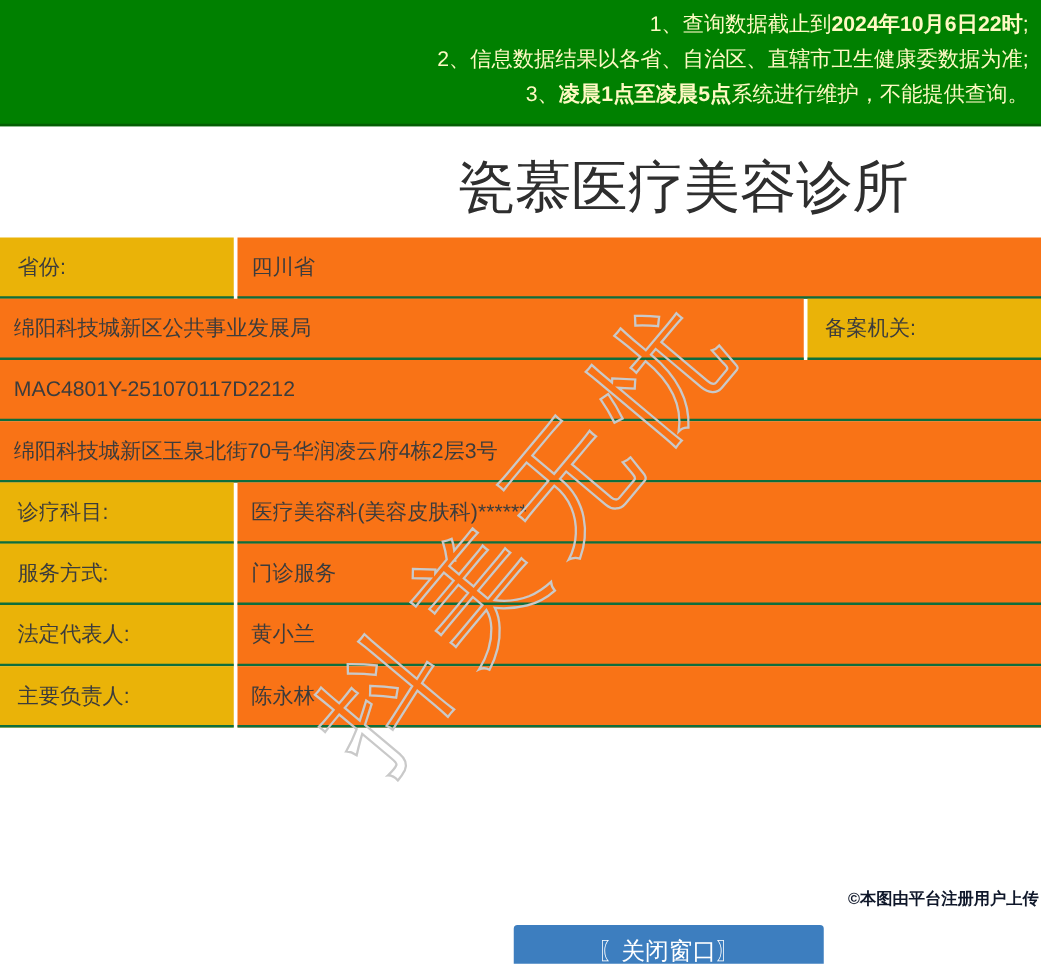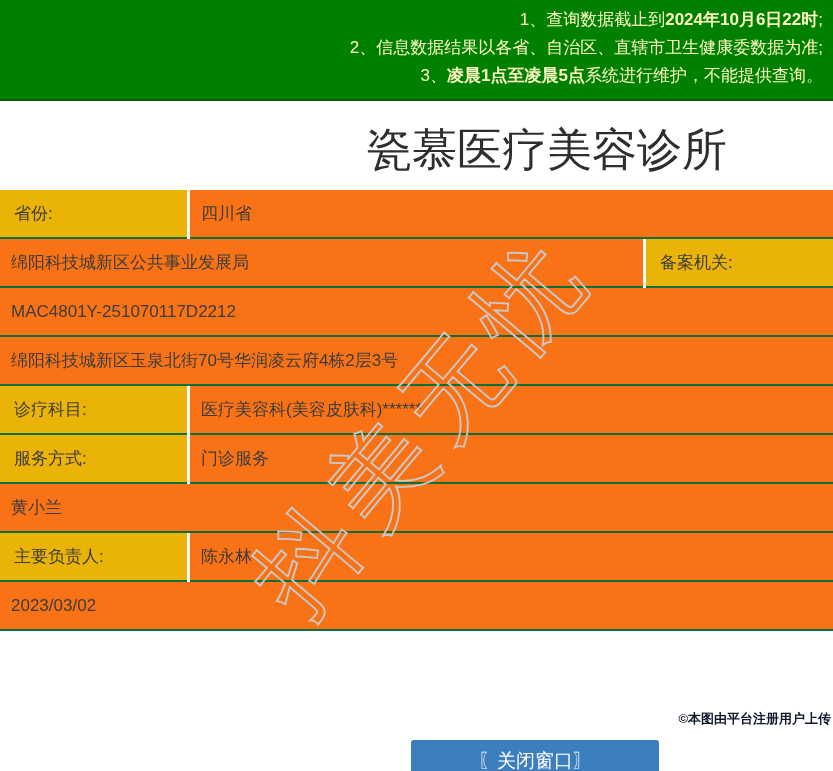--- a/index.html
+++ b/index.html
@@ -91,28 +91,28 @@
   </div>
   <div class="row">
     <div class="cell label">诊疗科目:</div>
     <div class="cell value">医疗美容科(美容皮肤科)******</div>
   </div>
   <div class="row">
     <div class="cell label">服务方式:</div>
     <div class="cell value">门诊服务</div>
   </div>
   <div class="row">
+    <div class="cell label">法定代表人:</div>
     <div class="cell value">黄小兰</div>
   </div>
   <div class="row">
     <div class="cell label">主要负责人:</div>
     <div class="cell value">陈永林</div>
   </div>
   <div class="row">
-    <div class="cell value">2023/03/02</div>
   </div>
 </div>
 
 <svg class="watermark-layer" width="833" height="771" viewBox="0 0 833 771">
   <text transform="translate(302,622) rotate(-50)" font-size="100" letter-spacing="14" fill="none" stroke="#c9c9c9" stroke-width="1.8" font-family="Liberation Sans, DejaVu Sans, sans-serif">抖美无忧</text>
 </svg>
 
 <button class="close-btn">〖关闭窗口〗</button>
 
 <div class="copyright">©本图由平台注册用户上传</div>

